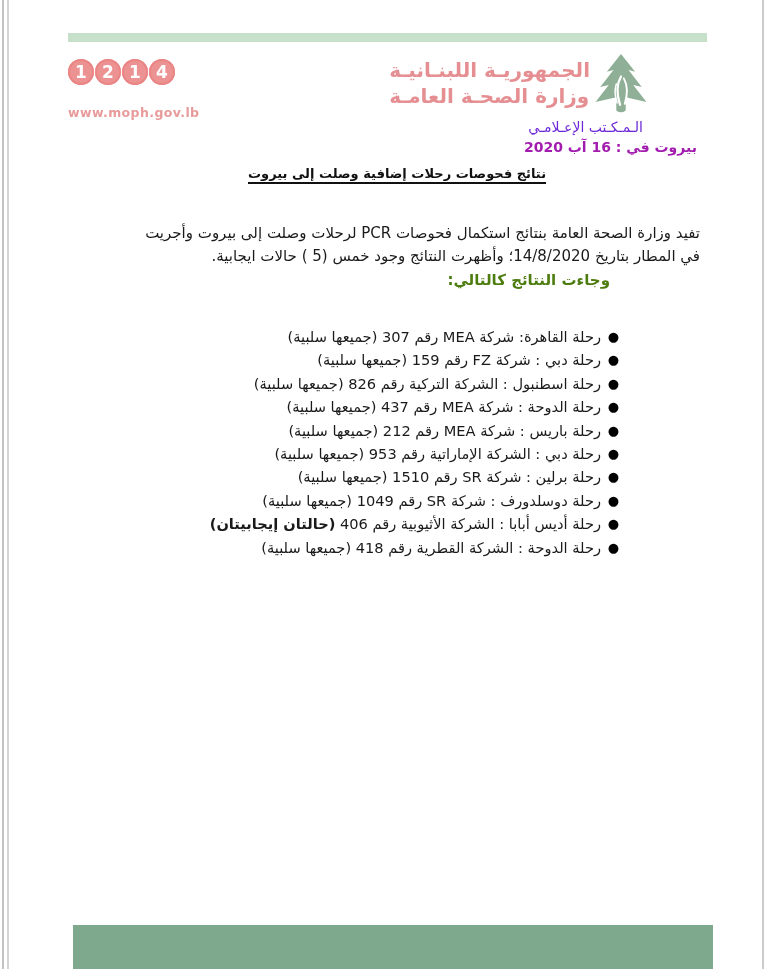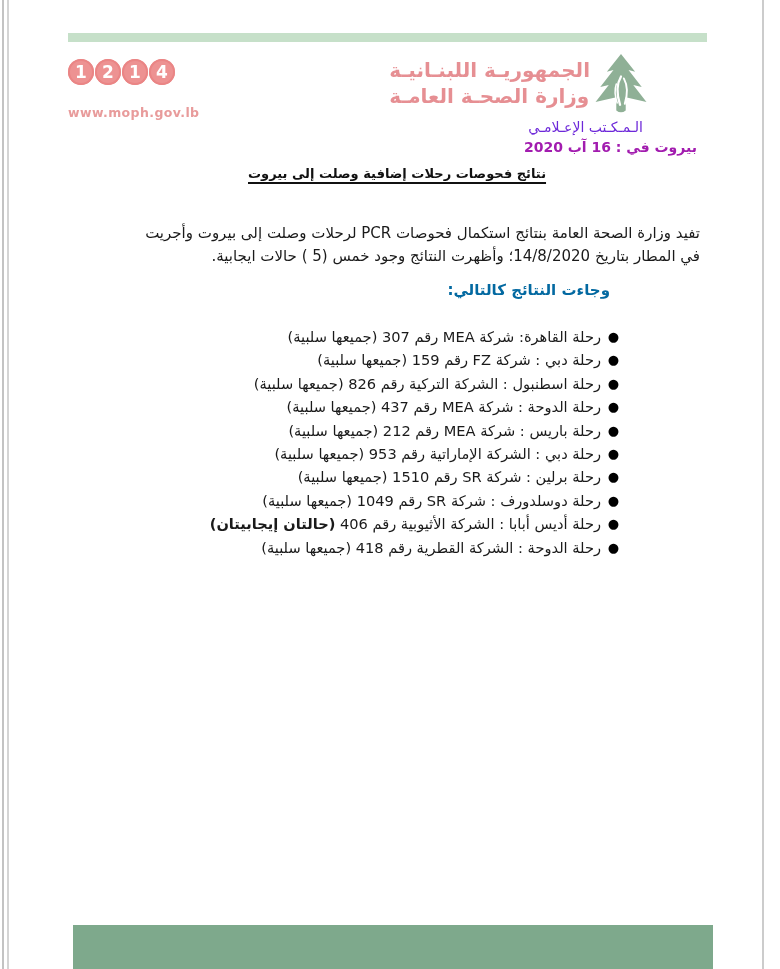--- a/index.html
+++ b/index.html
@@ -48,22 +48,22 @@
     font-size:13px;font-weight:bold;white-space:nowrap;color:#111;
     text-decoration:underline;text-underline-offset:4px;text-decoration-thickness:1.5px;
   }
 
   .intro{
     position:absolute;left:75px;right:80px;top:202px;direction:rtl;
     text-align:right;font-size:15px;line-height:23px;color:#1a1a1a;margin-top:20px;
   }
 
   .results-heading{
-    position:absolute;right:170px;top:281px;direction:rtl;
-    font-size:15px;font-weight:bold;white-space:nowrap;color:#0369a1;
+    position:absolute;right:170px;top:271px;direction:rtl;
+    font-size:15px;font-weight:bold;white-space:nowrap;color:#4d7c0f;
   }
 
   .flights{
     position:absolute;right:145px;top:309px;margin:16px;padding:0;list-style:none;
     direction:rtl;text-align:right;font-size:14.6px;line-height:23.4px;color:#1a1a1a;
   }
   .flights li{white-space:nowrap;}
   .bullet{display:inline-block;width:6px;margin-left:12px;color:#000;font-size:13px;vertical-align:1px;}
   .flight-bold{font-weight:bold;}
 </style>

